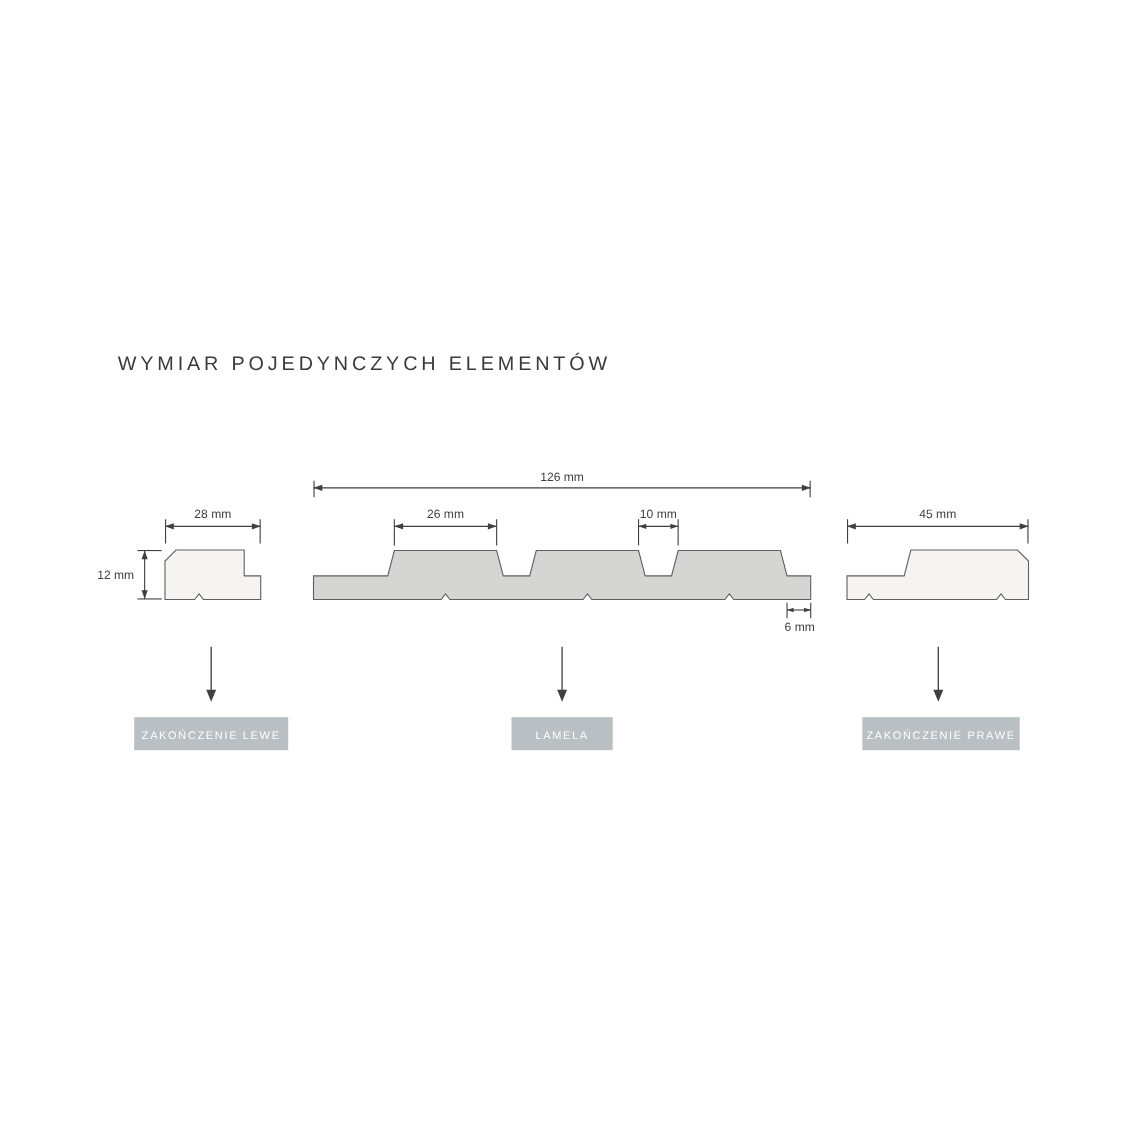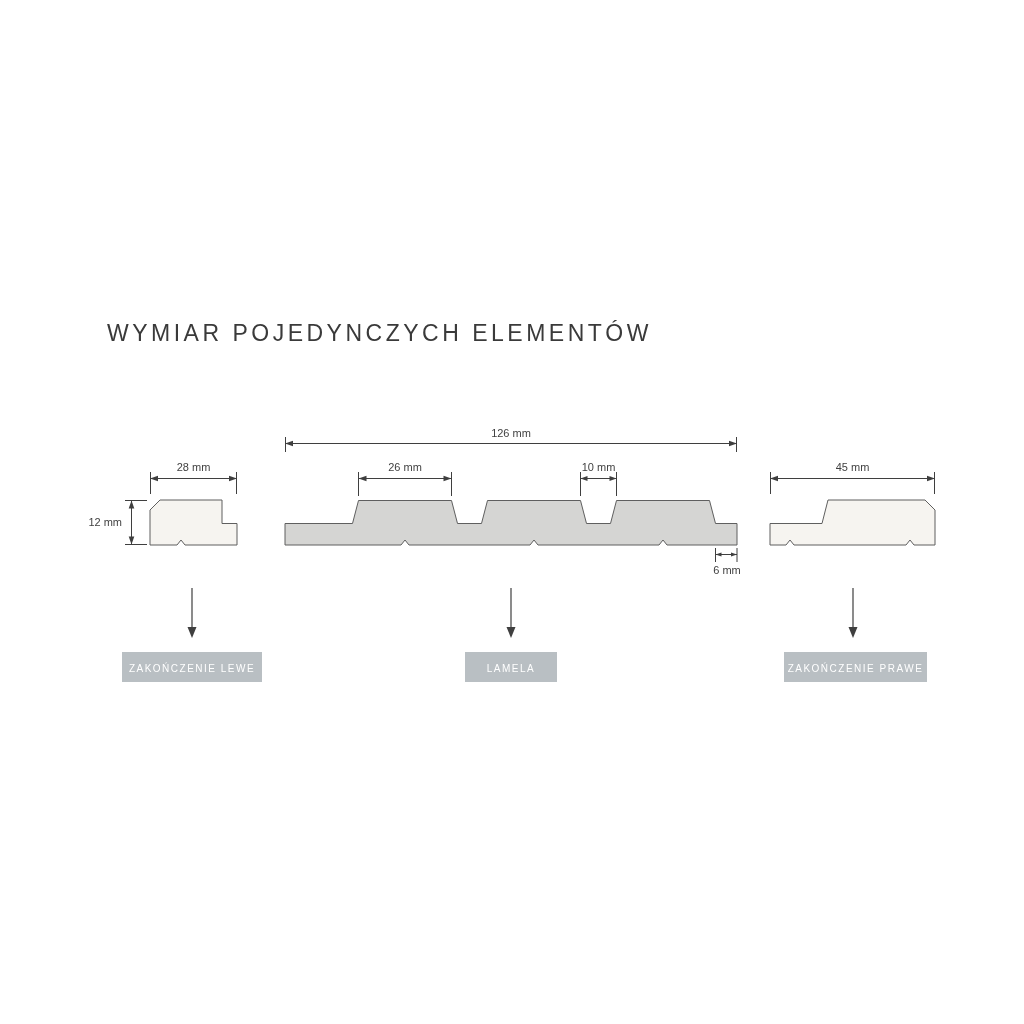--- a/index.html
+++ b/index.html
@@ -13,21 +13,21 @@
     height: 1024px;
     background: var(--background, #ffffff);
     overflow: hidden;
     font-family: "Liberation Sans", sans-serif;
   }
   .page-title {
     position: absolute;
     left: 107px;
     top: 320px;
     margin: 0;
-    font-size: 23px;
+    font-size: 18px;
     font-weight: 500;
     letter-spacing: 3.5px;
     color: var(--title, #3a3a3a);
     white-space: nowrap;
   }
   svg.diagram {
     position: absolute;
     left: 0;
     top: 0;
   }

